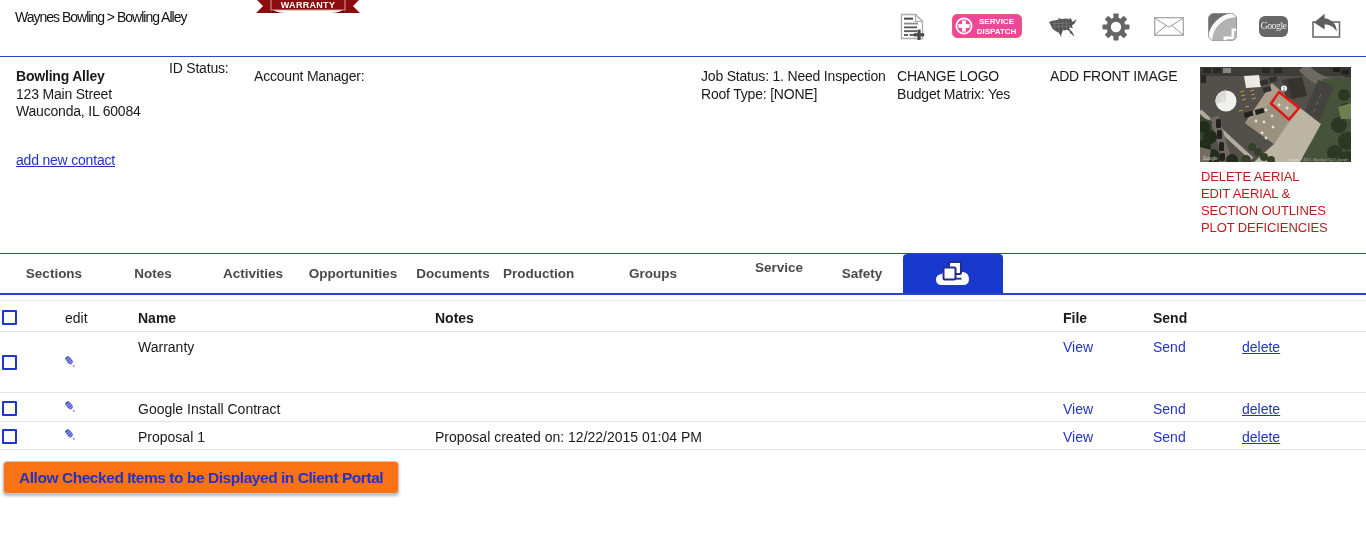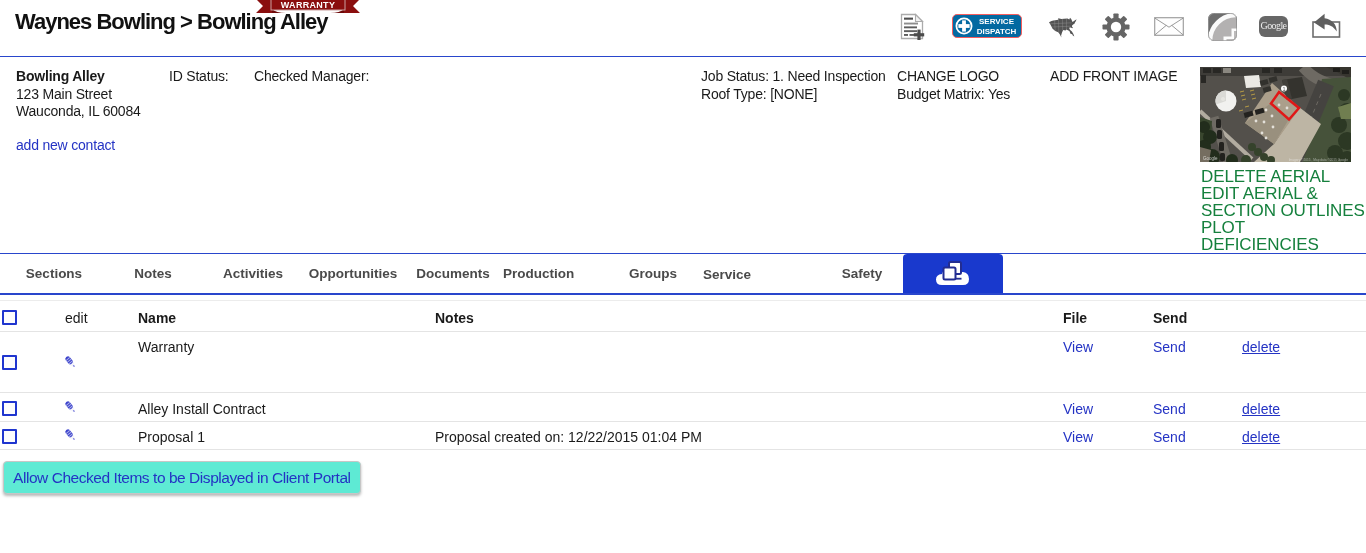--- a/index.html
+++ b/index.html
@@ -2,21 +2,21 @@
 <html><head><meta charset="utf-8"><style>
 html,body{margin:0;padding:0;background:#fff}
 #page{position:relative;width:1366px;height:553px;font-family:"Liberation Sans",sans-serif;color:#1a1a1a;overflow:hidden;font-size:14px}
 .abs{position:absolute}
 .lnk{color:#2433c4}
 .t{letter-spacing:-0.2px}
 </style></head><body>
 <div id="page">
 
 <div class="abs" style="left:0;top:56px;width:1366px;height:0;border-top:1px solid #2946cc"></div>
-<div class="abs t" style="left:15px;top:9px;font-size:22px;font-weight:bold;color:#111;letter-spacing:-1px">Waynes Bowling &gt; Bowling Alley</div>
+<div class="abs t" style="left:15px;top:9px;font-size:14px;font-weight:normal;color:#111;letter-spacing:-1px">Waynes Bowling &gt; Bowling Alley</div>
 
 <svg class="abs" style="left:256px;top:0" width="104" height="15" viewBox="0 0 104 15">
   <polygon points="0,-1 17,-1 17,13 0,13 7,6" fill="#8a0e0e"></polygon>
   <polygon points="104,-1 87,-1 87,13 104,13 97,6" fill="#8a0e0e"></polygon>
   <path d="M16,9 Q20,13 30,13 L16,13 Z" fill="#6d0808"></path>
   <path d="M88,9 Q84,13 74,13 L88,13 Z" fill="#6d0808"></path>
   <rect x="15" y="-6" width="74" height="16" fill="#8a0e0e" stroke="#c9a0a0" stroke-width="1"></rect>
   <text x="52" y="7.5" font-size="9" font-weight="bold" fill="#fff" text-anchor="middle" font-family="Liberation Sans" letter-spacing="0.3">WARRANTY</text>
 </svg>
 
@@ -26,21 +26,21 @@
   <rect x="5" y="4.6" width="9" height="2.1" fill="#4f4f4f"></rect>
   <rect x="5" y="9.6" width="14" height="1.9" fill="#8d8d8d"></rect>
   <rect x="5" y="13.4" width="13" height="1.9" fill="#5d5d5d"></rect>
   <rect x="5" y="17.2" width="13" height="1.9" fill="#5d5d5d"></rect>
   <rect x="5" y="21" width="4" height="1.9" fill="#5d5d5d"></rect>
   <rect x="10.5" y="21" width="5" height="1.9" fill="#5d5d5d"></rect>
   <rect x="18.4" y="16.6" width="3.2" height="10.4" fill="#4a4a4a"></rect>
   <rect x="14.8" y="20.2" width="10.4" height="3.2" fill="#4a4a4a"></rect>
 </svg>
 
-<div class="abs" style="left:952px;top:14px;width:68px;height:22px;background:#0369a1;border:1px solid #f55d5d;border-radius:5px">
+<div class="abs" style="left:952px;top:14px;width:68px;height:22px;background:#ec4899;border:1px solid #f55d5d;border-radius:5px">
   <svg class="abs" style="left:2px;top:2px" width="18" height="18" viewBox="0 0 18 18">
     <circle cx="9" cy="9" r="7.6" fill="none" stroke="#fff" stroke-width="1.8"></circle>
     <rect x="7.1" y="3.4" width="3.8" height="11.2" fill="#fff"></rect>
     <rect x="3.4" y="7.1" width="11.2" height="3.8" fill="#fff"></rect>
   </svg>
   <div class="abs" style="left:21px;top:2px;width:45px;color:#fff;font-size:8px;font-weight:bold;line-height:9.5px;text-align:center;letter-spacing:0px">SERVICE DISPATCH</div>
 </div>
 
 <svg class="abs" style="left:1048px;top:16px" width="30" height="23" viewBox="0 0 30 23">
   <defs>
@@ -106,26 +106,26 @@
 <div class="abs" style="left:1259px;top:16px;width:29px;height:21px;background:#676767;border-radius:6px;text-align:center">
   <span style="font-family:'Liberation Serif',serif;font-size:10px;color:#ececec;line-height:20px;letter-spacing:-0.6px">Google</span>
 </div>
 
 <svg class="abs" style="left:1312px;top:13px" width="29" height="25" viewBox="0 0 29 25">
   <rect x="1" y="9" width="26.5" height="15" fill="#fff" stroke="#6d6d6d" stroke-width="1.6"></rect>
   <path d="M2,9.6 L12.6,0.8 L12.6,5.2 C19.8,6.2 24.6,11 24.8,18.6 C21.2,12.8 17,11.4 12.6,11.4 L12.6,16.4 Z" fill="#5f5f5f"></path>
 </svg>
 
 <div class="abs t" style="left:16px;top:68px;line-height:17.6px"><b>Bowling Alley</b><br>123 Main Street<br>Wauconda, IL 60084</div>
-<div class="abs t" style="left:169px;top:68px;line-height:17.6px">ID Status:</div>
-<div class="abs t" style="left:254px;top:68px;line-height:17.6px">Checked Manager:</div>
+<div class="abs t" style="left:169px;top:60px;line-height:17.6px">ID Status:</div>
+<div class="abs t" style="left:254px;top:68px;line-height:17.6px">Account Manager:</div>
 <div class="abs t" style="left:701px;top:68px;line-height:17.6px">Job Status: 1. Need Inspection<br>Roof Type: [NONE]</div>
 <div class="abs t" style="left:897px;top:68px;line-height:17.6px">CHANGE LOGO<br>Budget Matrix: Yes</div>
 <div class="abs t" style="left:1050px;top:68px;line-height:17.6px">ADD FRONT IMAGE</div>
-<div class="abs t lnk" style="left:16px;top:137px;">add new contact</div>
+<div class="abs t lnk" style="left:16px;top:152px;text-decoration:underline">add new contact</div>
 
 <svg class="abs" style="left:1200px;top:67px" width="151" height="95" viewBox="0 0 151 95">
   <rect width="151" height="95" fill="#53504b"></rect>
   <rect x="0" y="0" width="151" height="9" fill="#3e3c38"></rect>
   <g fill="#282724">
     <rect x="3" y="1" width="8" height="5"></rect>
         <rect x="13" y="1" width="8" height="5"></rect>
         <rect x="1" y="8" width="5" height="8"></rect>
         <rect x="62" y="1" width="8" height="5"></rect>
         <rect x="74" y="1" width="8" height="5"></rect>
@@ -211,32 +211,32 @@
   <g fill="#35422b">
     <circle cx="52" cy="80" r="4"></circle>
         <circle cx="58" cy="85" r="4"></circle>
         <circle cx="64" cy="90" r="4"></circle>
         <circle cx="71" cy="93" r="4"></circle>
         <circle cx="46" cy="93" r="5"></circle>
   </g>
   <text x="3" y="93" font-size="4.5" fill="#ffffff" opacity="0.7" font-family="Liberation Sans">Google</text>
   <text x="148" y="93.5" font-size="3.2" fill="#f0f0f0" opacity="0.55" text-anchor="end" font-family="Liberation Sans">Imagery ©2015 , Map data ©2015 Google</text>
 </svg>
-<div class="abs t" style="left:1201px;top:168px;font-size:17px;line-height:17.1px;color:#15803d;letter-spacing:-0.1px">DELETE AERIAL<br>EDIT AERIAL &amp;<br>SECTION OUTLINES<br>PLOT DEFICIENCIES</div>
+<div class="abs t" style="left:1201px;top:168px;font-size:13px;line-height:17.1px;color:#b91c1c;letter-spacing:-0.1px">DELETE AERIAL<br>EDIT AERIAL &amp;<br>SECTION OUTLINES<br>PLOT DEFICIENCIES</div>
 
 <div class="abs" style="left:0;top:253px;width:1366px;height:39px;border-top:1px solid #2946cc;border-bottom:2px solid #2946cc"></div>
 <div class="abs" style="top:253px;left:0;width:1003px;height:36px;font-weight:bold;color:#4a4a4a;font-size:13.5px">
   <div class="abs" style="left:4px;width:100px;text-align:center;top:13px">Sections</div>
   <div class="abs" style="left:103px;width:100px;text-align:center;top:13px">Notes</div>
   <div class="abs" style="left:203px;width:100px;text-align:center;top:13px">Activities</div>
   <div class="abs" style="left:303px;width:100px;text-align:center;top:13px">Opportunities</div>
   <div class="abs" style="left:403px;width:100px;text-align:center;top:13px">Documents</div>
   <div class="abs" style="left:503px;width:100px;top:13px">Production</div>
   <div class="abs" style="left:603px;width:100px;text-align:center;top:13px">Groups</div>
-  <div class="abs" style="left:703px;width:100px;text-align:left;top:14px">Service</div>
+  <div class="abs" style="left:703px;width:100px;text-align:right;top:7px">Service</div>
   <div class="abs" style="left:812px;width:100px;text-align:center;top:13px">Safety</div>
 </div>
 <div class="abs" style="left:903px;top:254px;width:100px;height:39px;background:#1939cd;border-radius:4px 4px 0 0">
   <svg class="abs" style="left:32px;top:6px" width="36" height="27" viewBox="0 0 36 27">
     <path d="M7,25 Q1,25 1,19.5 Q1,14.5 7,14 Q8,9 14,9 Q18,9 20,12 L28,12 Q34,13 34,19 Q34,25 28,25 Z" fill="#fff"></path>
     <g>
       <rect x="14" y="2" width="12" height="12" rx="1.5" fill="#fff" stroke="#232d91" stroke-width="2"></rect>
       <rect x="8.5" y="7.5" width="12" height="12" rx="1.5" fill="#fff" stroke="#232d91" stroke-width="2"></rect>
       <rect x="20.5" y="17.8" width="6" height="1.8" fill="#232d91"></rect>
     </g>
@@ -295,25 +295,25 @@
 <div class="abs" style="left:138px;top:310px;font-weight:bold">Name</div>
 <div class="abs" style="left:435px;top:310px;font-weight:bold">Notes</div>
 <div class="abs" style="left:1063px;top:310px;font-weight:bold">File</div>
 <div class="abs" style="left:1153px;top:310px;font-weight:bold">Send</div>
 
 <div class="abs" style="left:138px;top:339px">Warranty</div>
 <div class="abs lnk" style="left:1063px;top:339px">View</div>
 <div class="abs lnk" style="left:1153px;top:339px">Send</div>
 <div class="abs lnk" style="left:1242px;top:339px;text-decoration:underline">delete</div>
 
-<div class="abs" style="left:138px;top:401px">Alley Install Contract</div>
+<div class="abs" style="left:138px;top:401px">Google Install Contract</div>
 <div class="abs lnk" style="left:1063px;top:401px">View</div>
 <div class="abs lnk" style="left:1153px;top:401px">Send</div>
 <div class="abs lnk" style="left:1242px;top:401px;text-decoration:underline">delete</div>
 
 <div class="abs" style="left:138px;top:429px">Proposal 1</div>
 <div class="abs" style="left:435px;top:429px">Proposal created on: 12/22/2015 01:04 PM</div>
 <div class="abs lnk" style="left:1063px;top:429px">View</div>
 <div class="abs lnk" style="left:1153px;top:429px">Send</div>
 <div class="abs lnk" style="left:1242px;top:429px;text-decoration:underline">delete</div>
 
-<div class="abs" style="left:3px;top:461px;height:31px;line-height:31px;padding:0 9px;background:#5eead4;border:1px solid #c6c6c6;border-radius:4px;box-shadow:0 2px 3px rgba(0,0,0,0.28);color:#2433c4;font-size:15.5px;font-weight:normal;letter-spacing:-0.45px">Allow Checked Items to be Displayed in Client Portal</div>
+<div class="abs" style="left:3px;top:461px;height:31px;line-height:31px;padding:0 15px;background:#f97316;border:1px solid #c6c6c6;border-radius:4px;box-shadow:0 2px 3px rgba(0,0,0,0.28);color:#2433c4;font-size:15.5px;font-weight:bold;letter-spacing:-0.45px">Allow Checked Items to be Displayed in Client Portal</div>
 
 </div>
 </body></html>

